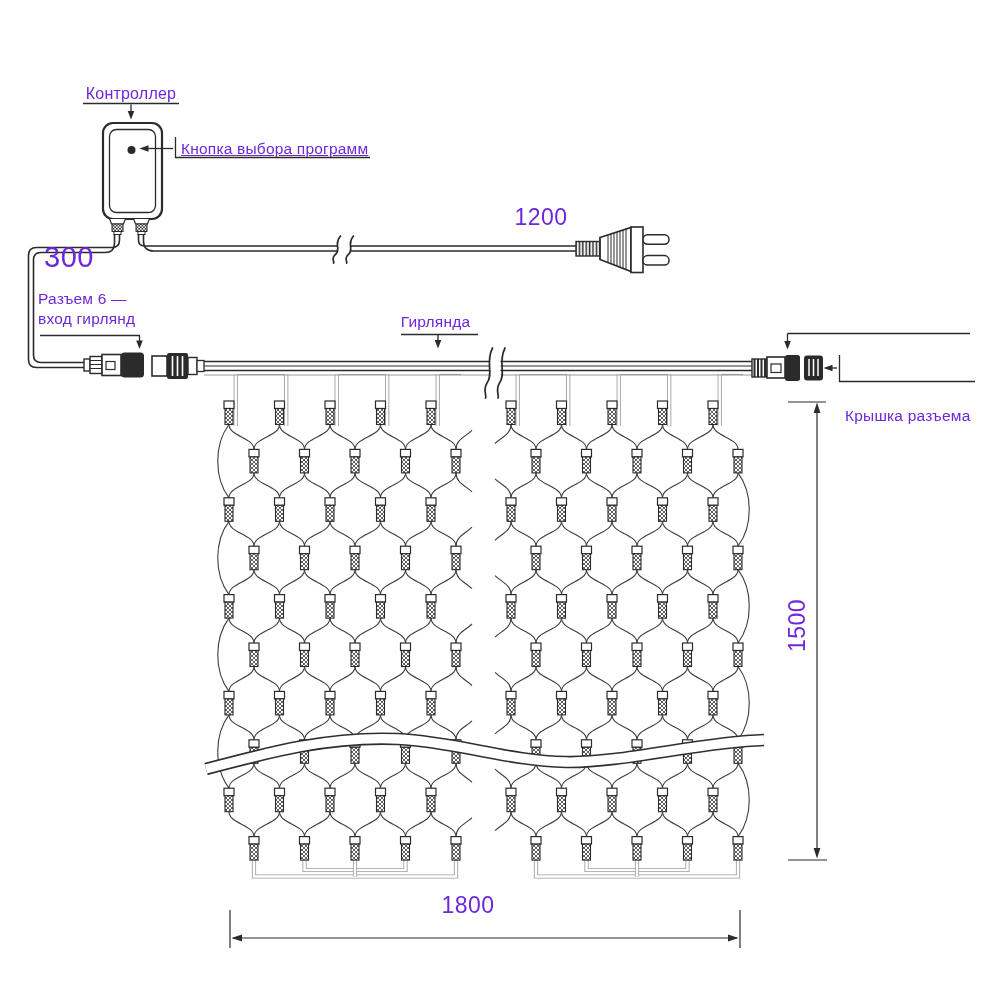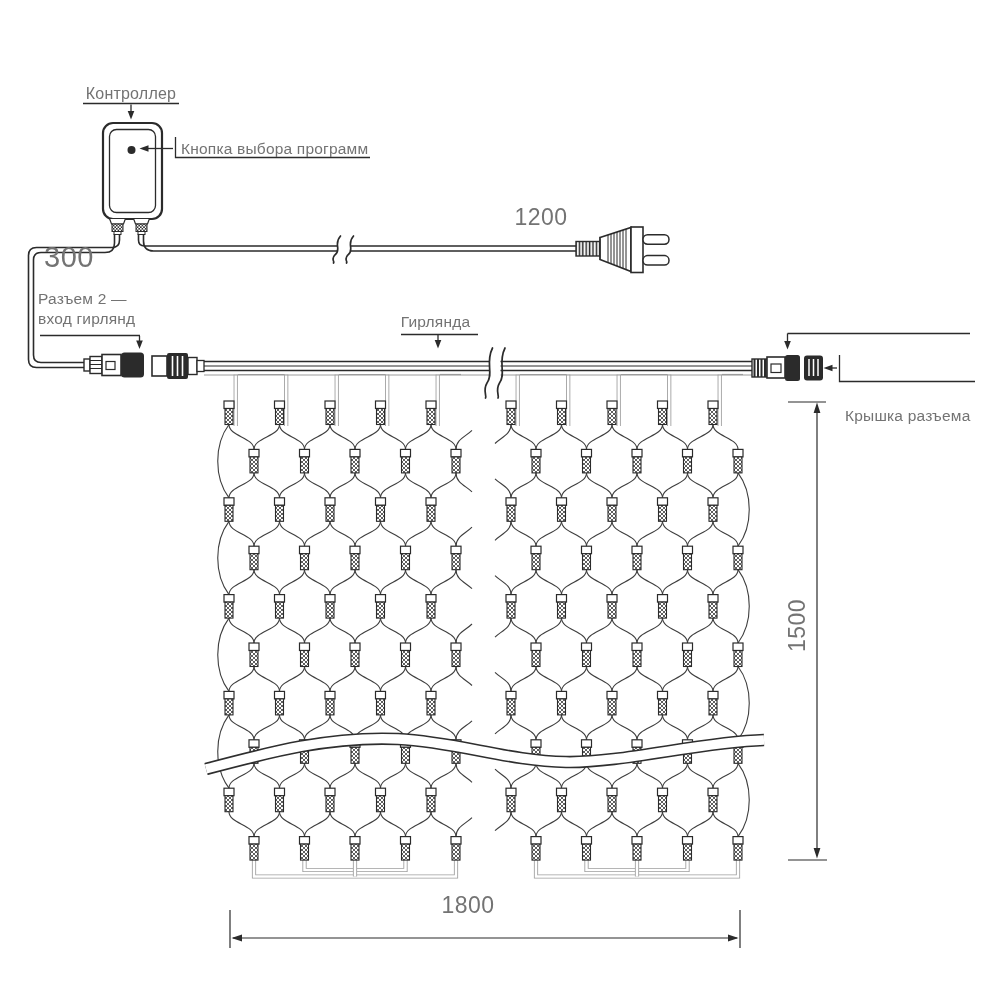--- a/index.html
+++ b/index.html
@@ -1,17 +1,17 @@
 <!DOCTYPE html>
 <html><head>
 <meta charset="utf-8">
 <style>
   html,body{margin:0;padding:0;background:#fff;}
   .stage{position:relative;width:976px;height:1000px;background:#fff;overflow:hidden;
-         font-family:"Liberation Sans", sans-serif;color:#737373;}
+         font-family:"Liberation Sans", sans-serif;color:#6d28d9;}
   .stage svg{position:absolute;left:0;top:0;}
   .lbl{position:absolute;font-size:15.5px;line-height:19.5px;letter-spacing:.2px;white-space:pre;}
   .ctr{text-align:center;}
   .big{font-size:29px;line-height:30px;letter-spacing:.5px;}
   .num{font-size:23px;line-height:24px;letter-spacing:.5px;}
   .rot{transform:rotate(-90deg);transform-origin:center center;}
   .l3{line-height:20px;}
 </style>
 </head>
 <body>
@@ -549,27 +549,27 @@
         <path d="M230,910 V948" fill="none" stroke="#2b2b2b" stroke-width="1.2"></path>
         <path d="M740,910 V948" fill="none" stroke="#2b2b2b" stroke-width="1.2"></path>
         <path d="M233,938 H737" fill="none" stroke="#2b2b2b" stroke-width="1.2"></path>
         <polygon points="231.5,938 242,934.6 242,941.4" fill="#2b2b2b"></polygon>
         <polygon points="738.5,938 728,934.6 728,941.4" fill="#2b2b2b"></polygon>
       </g>
   </svg>
 
   <div class="lbl ctr" style="left:73px;top:84px;width:116px;font-size:16px;">Контроллер</div>
 
-  <div class="lbl" style="left:181px;top:139px;">Кнопка выбора программ</div>
+  <div class="lbl" style="left:181px;top:139px;text-decoration:underline;">Кнопка выбора программ</div>
 
   <div class="lbl num ctr" style="left:512px;top:205px;width:58px;">1200</div>
 
   <div class="lbl big" style="left:44px;top:242px;text-align:center;">300</div>
 
-  <div class="lbl" style="left:38px;top:289px;"><span style="display:block">Разъем 2 —</span><span style="display:block">вход гирлянд</span></div>
+  <div class="lbl" style="left:38px;top:289px;"><span style="display:block">Разъем 6 —</span><span style="display:block">вход гирлянд</span></div>
 
   <div class="lbl ctr" style="left:396px;top:312px;width:79px;">Гирлянда</div>
 
 
   <div class="lbl" style="left:845px;top:358px;margin-top:48px;">Крышка разъема</div>
 
   <div class="lbl num ctr rot" style="left:773px;top:616px;width:48px;height:24px;">1500</div>
 
   <div class="lbl num ctr" style="left:437px;top:893px;width:62px;">1800</div>
 </div>

